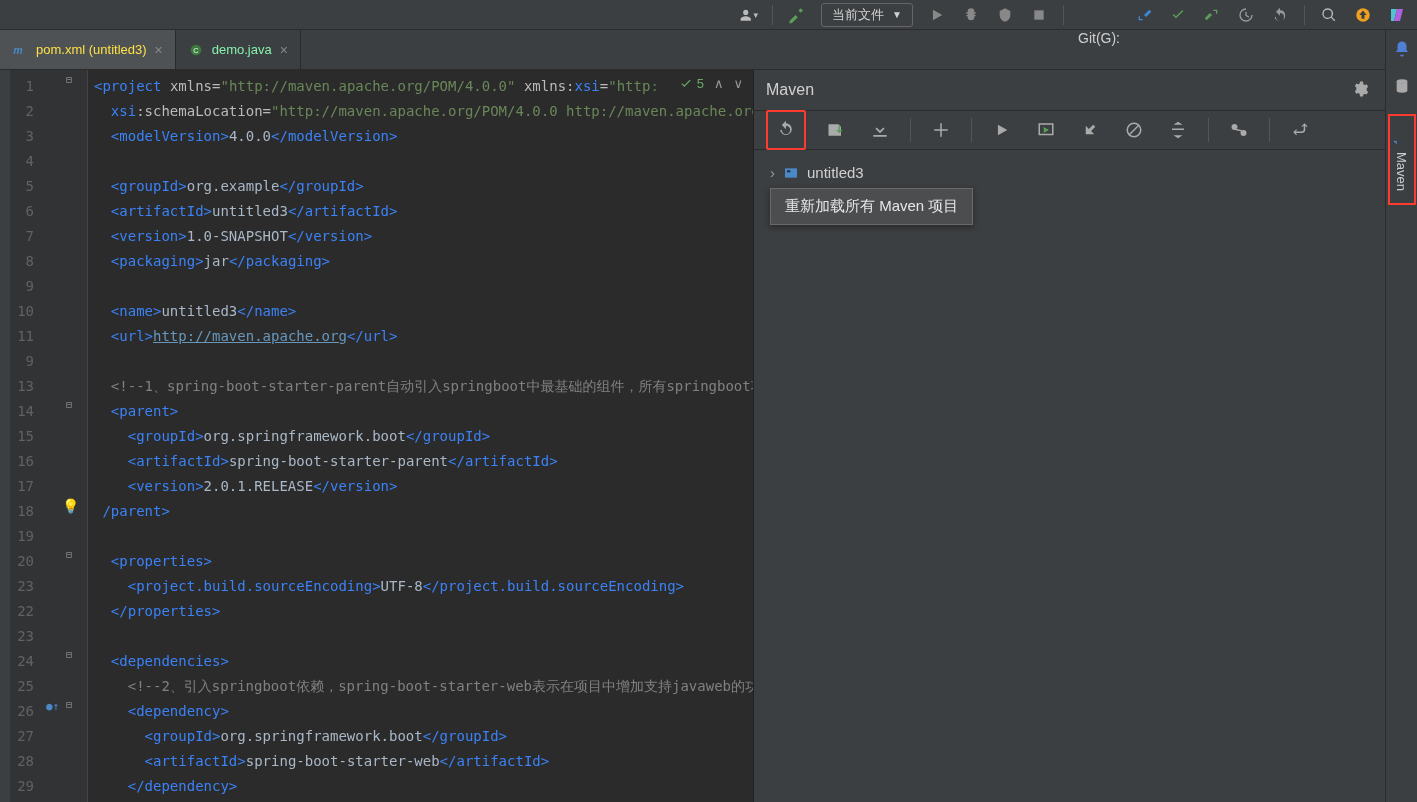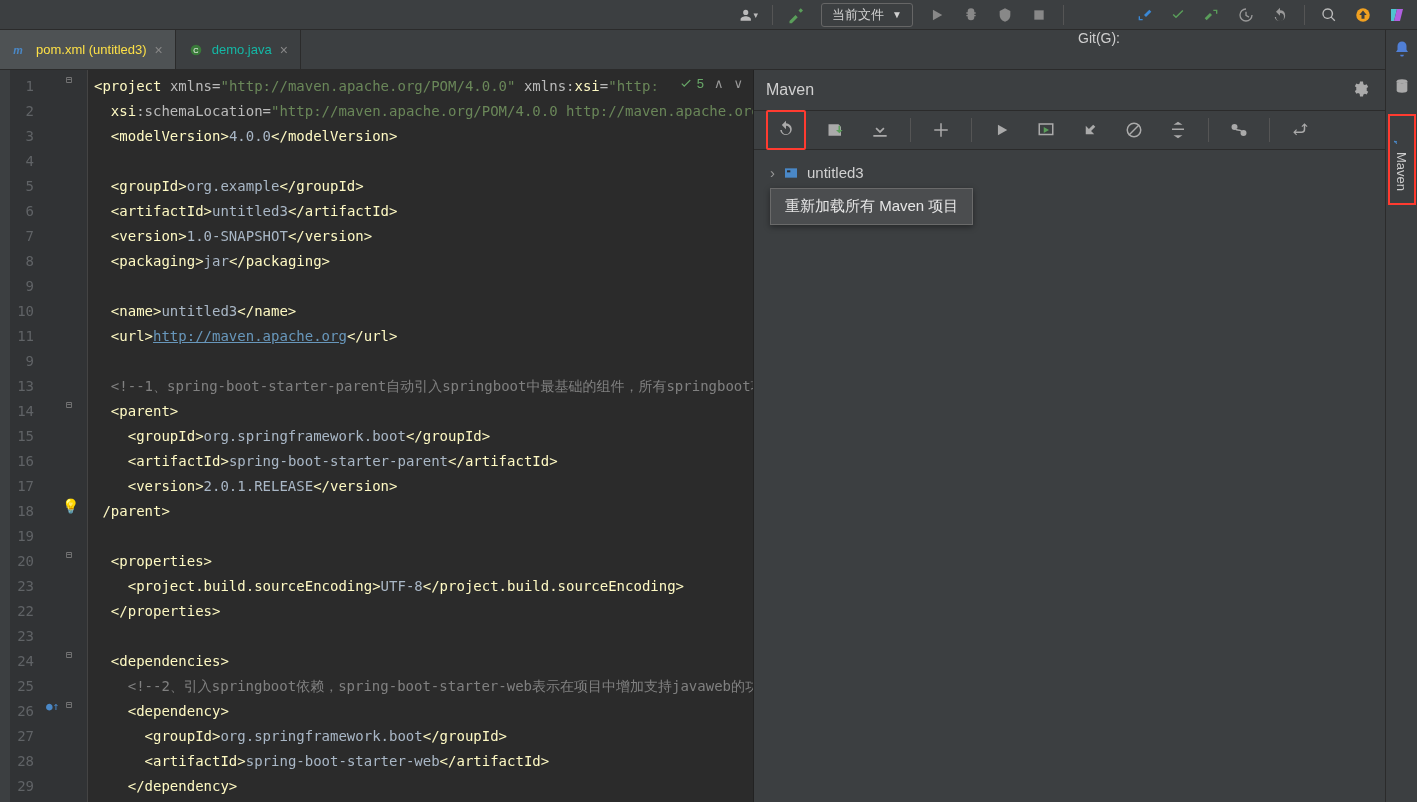--- a/index.html
+++ b/index.html
@@ -70,21 +70,21 @@
     padding-top: 4px;
   }
   .gutter2 {
     width: 44px; background: #313335; position: relative;
     border-right: 1px solid #444;
   }
   .fold-icon {
     position:absolute; left:22px; color:#888; font-size:10px;
   }
   .code { flex: 1; padding: 4px 6px; line-height: 25px; white-space: pre; overflow: hidden; }
-  .t-tag { color: #fef9c3; }
+  .t-tag { color: #3b82f6; }
   .t-attr { color: #bababa; }
   .t-str { color: #6a8759; }
   .t-url { color: #6897bb; text-decoration: underline; }
   .t-txt { color: #a9b7c6; }
   .t-cmt { color: #808080; }
   .bulb { color:#ffc66d; }
   
   .maven-panel { flex: 1; background: #3c3f41; display: flex; flex-direction: column; border-left: 1px solid #222; }
   .maven-title {
     height: 40px; display: flex; align-items: center; justify-content: space-between;
@@ -229,21 +229,21 @@
     <span class="fname">pom.xml (untitled3)</span>
     <span class="close">×</span>
   </div>
   <div class="tab">
     <span class="ficon">
         <svg width="16" height="16" viewBox="0 0 24 24">
           <circle cx="12" cy="12" r="8" fill="#3a7a3a"></circle>
           <text x="8" y="16" font-size="11" fill="#fff">C</text>
         </svg>
       </span>
-    <span class="fname" style="color:#14b8a6;">demo.java</span>
+    <span class="fname" style="color:#86efac;">demo.java</span>
     <span class="close">×</span>
   </div>
   <div class="tab-more">⋮</div>
 </div>
 
 <div class="main">
 
   <div class="editor-col">
     <div class="editor-header-right">
       <span class="chk">

